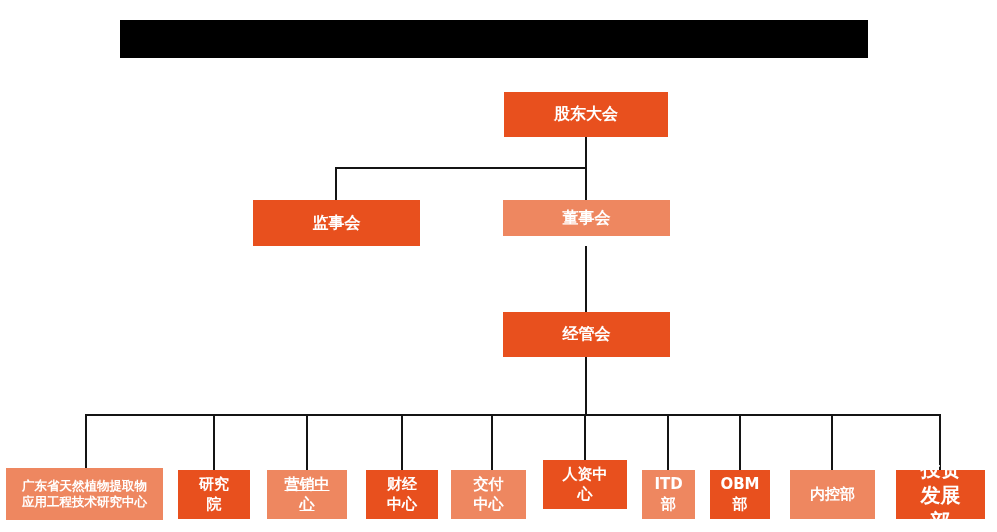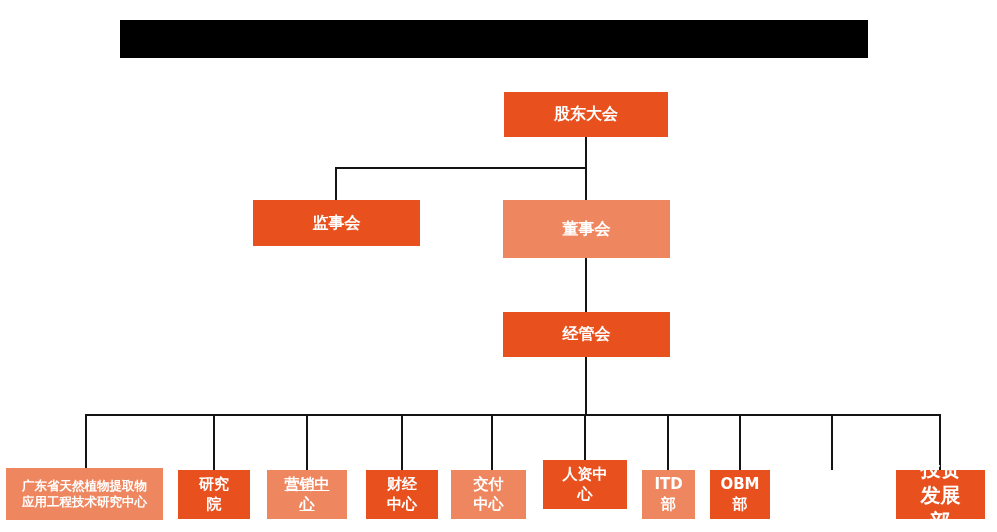--- a/index.html
+++ b/index.html
@@ -12,21 +12,21 @@
   
   .node{
     position:absolute;display:flex;align-items:center;justify-content:center;
     color:#ffffff;font-weight:bold;text-align:center;font-size:16px;line-height:1.3;
     box-sizing:border-box;padding:2px 16px;
   }
   .primary{background:#e8501e;}
   .secondary{background:#ee8760;}
   .n-shareholders{left:504px;top:92px;width:164px;height:45px;}
   .n-supervisory {left:253px;top:200px;width:167px;height:46px;}
-  .n-board       {left:503px;top:200px;width:167px;height:58px;text-align:center;}
+  .n-board       {left:503px;top:200px;width:167px;height:36px;text-align:center;}
   .n-management  {left:503px;top:312px;width:167px;height:45px;}
   .n-d0{left:6px;  top:468px;width:157px;height:52px;font-size:12.5px;justify-content:flex-end;}
   .n-d1{left:178px;top:470px;width:72px; height:49px;font-size:15px;justify-content:flex-end;}
   .n-d2{left:267px;top:470px;width:80px; height:49px;font-size:15px;text-decoration:underline;}
   .n-d3{left:366px;top:470px;width:72px; height:49px;font-size:15px;}
   .n-d4{left:451px;top:470px;width:75px; height:49px;font-size:15px;}
   .n-d5{left:543px;top:460px;width:84px; height:49px;font-size:15px;}
   .n-d6{left:642px;top:470px;width:53px; height:49px;font-size:15px;}
   .n-d7{left:710px;top:470px;width:60px; height:49px;font-size:15px;}
   .n-d8{left:790px;top:470px;width:85px; height:49px;font-size:15px;}
@@ -108,17 +108,20 @@
   </div>
   <div class="node primary n-d5">
     <span>人资中心</span>
   </div>
   <div class="node secondary n-d6">
     <span>ITD部</span>
   </div>
   <div class="node primary n-d7">
     <span>OBM部</span>
   </div>
+  <div class="node secondary n-d8">
+    <span>内控部</span>
+  </div>
   <div class="node primary n-d9">
     <span>投资发展部</span>
   </div>
 
 </div>
 
 </body></html>

